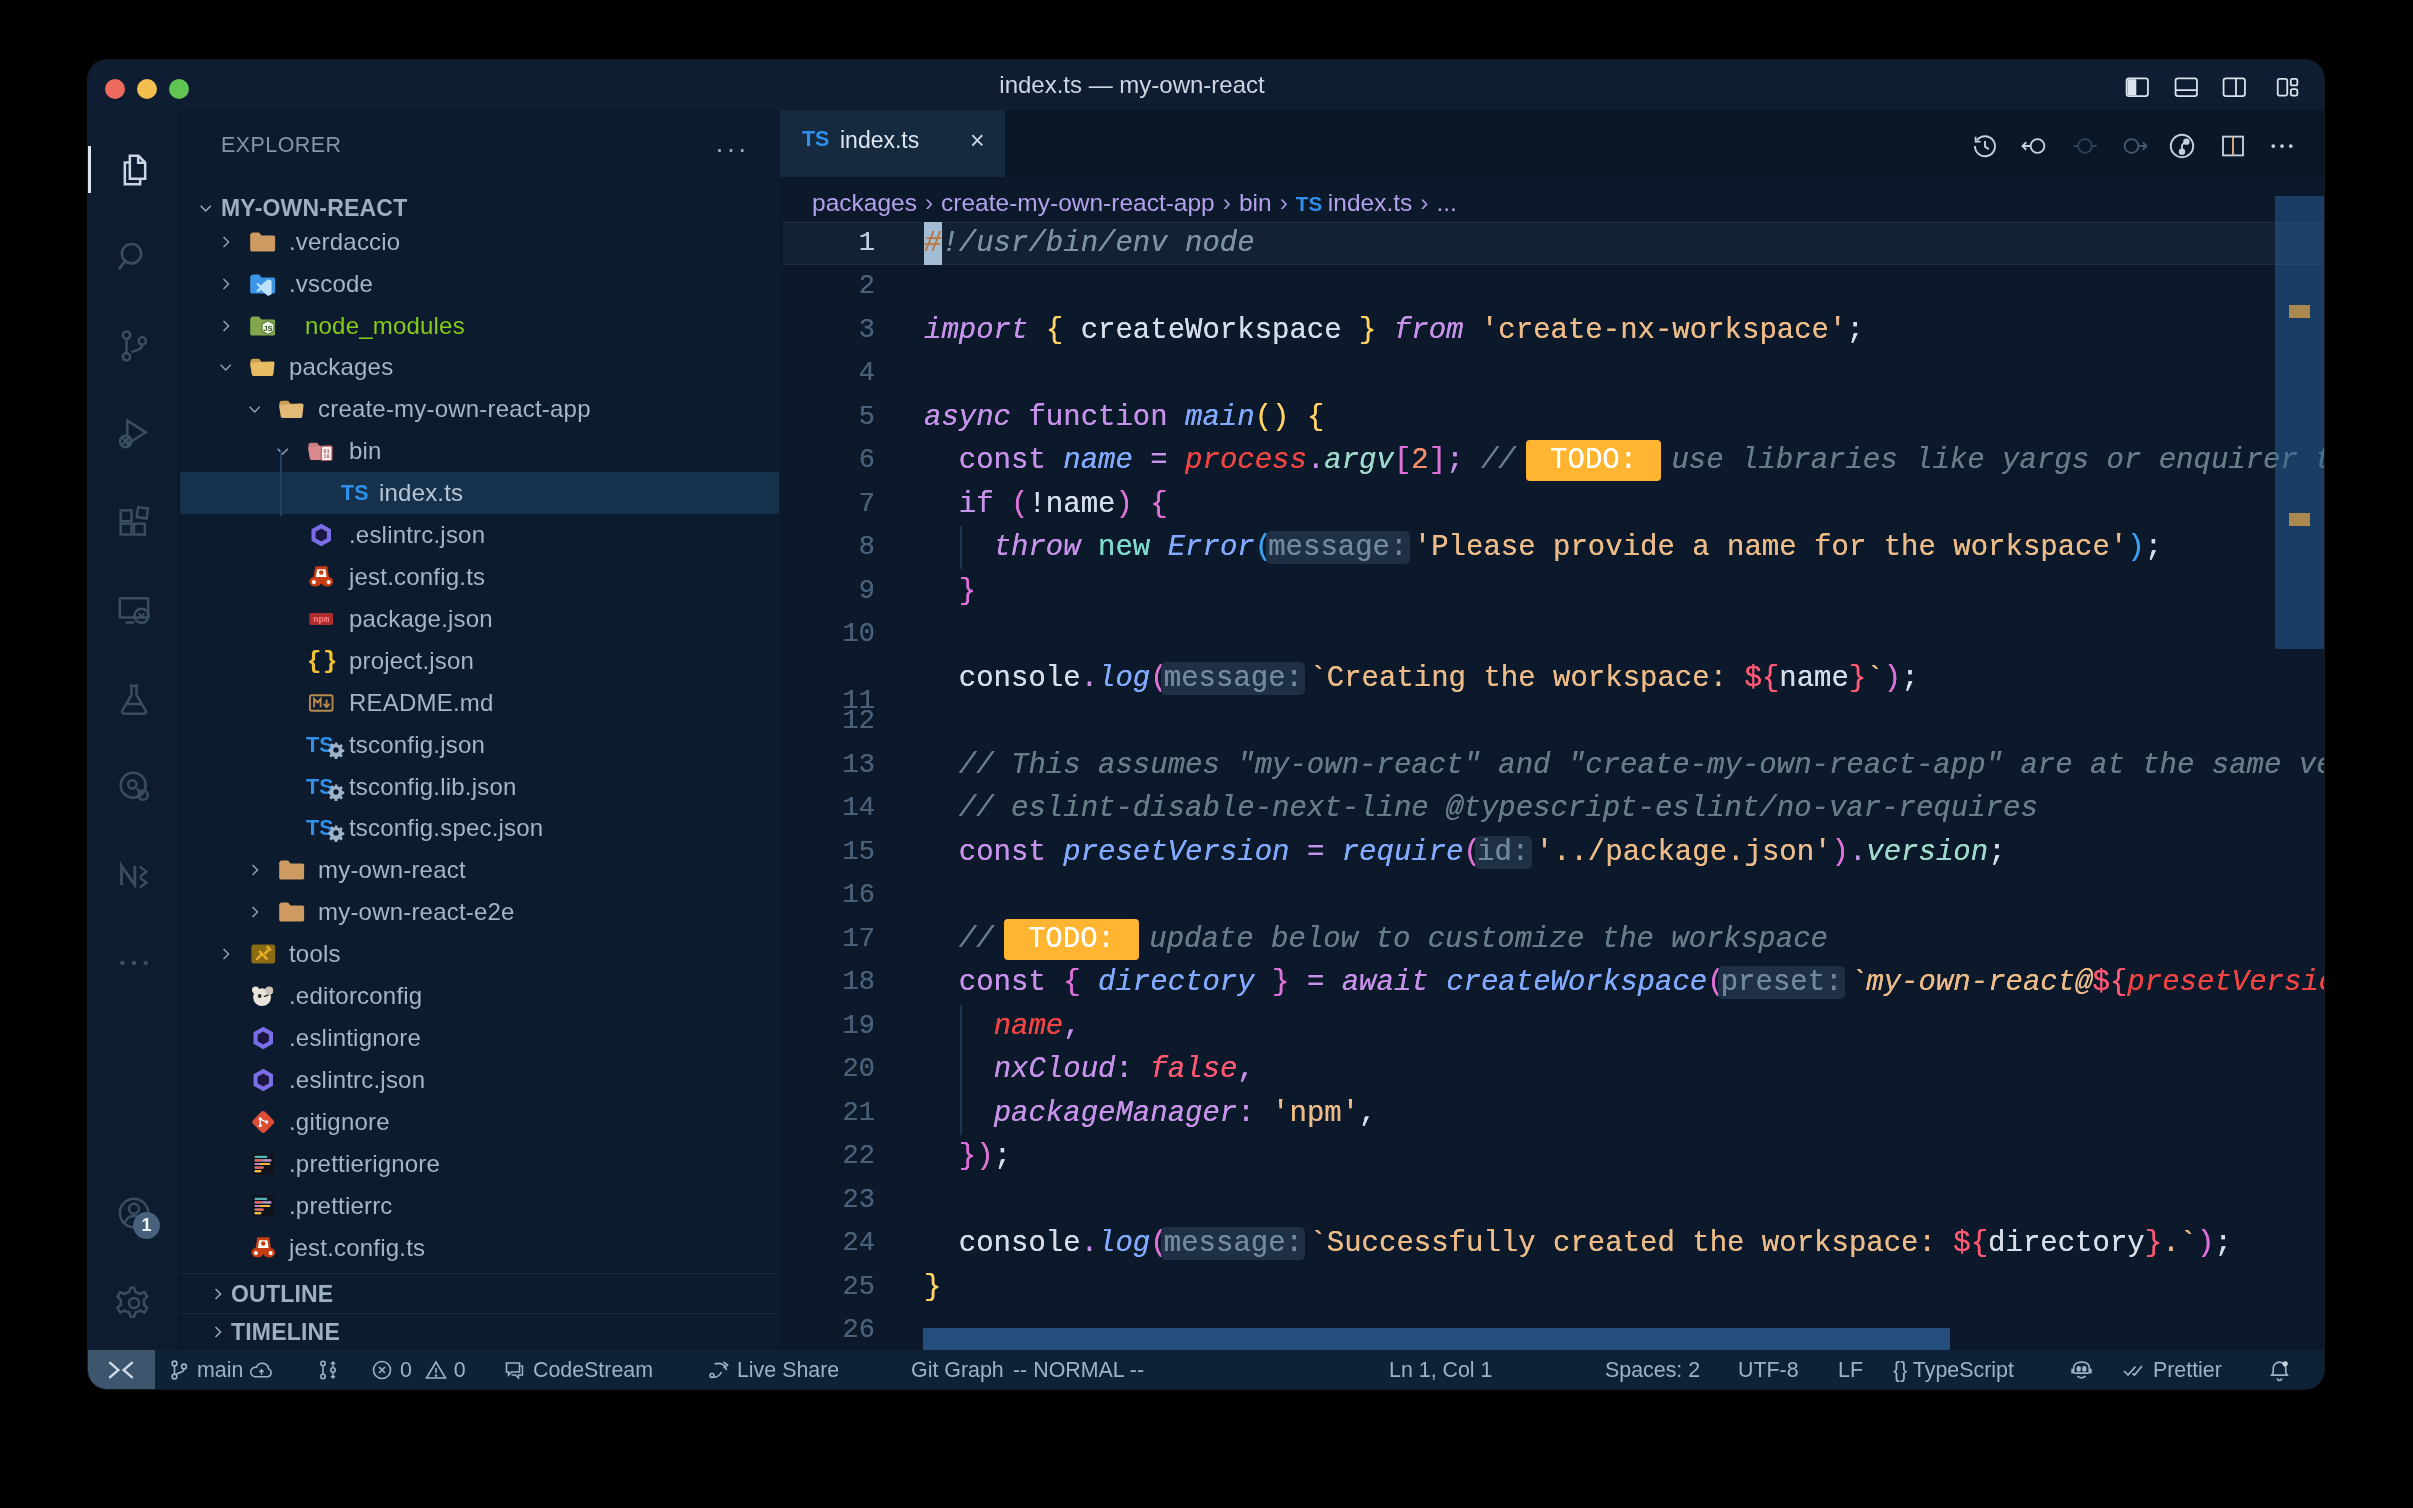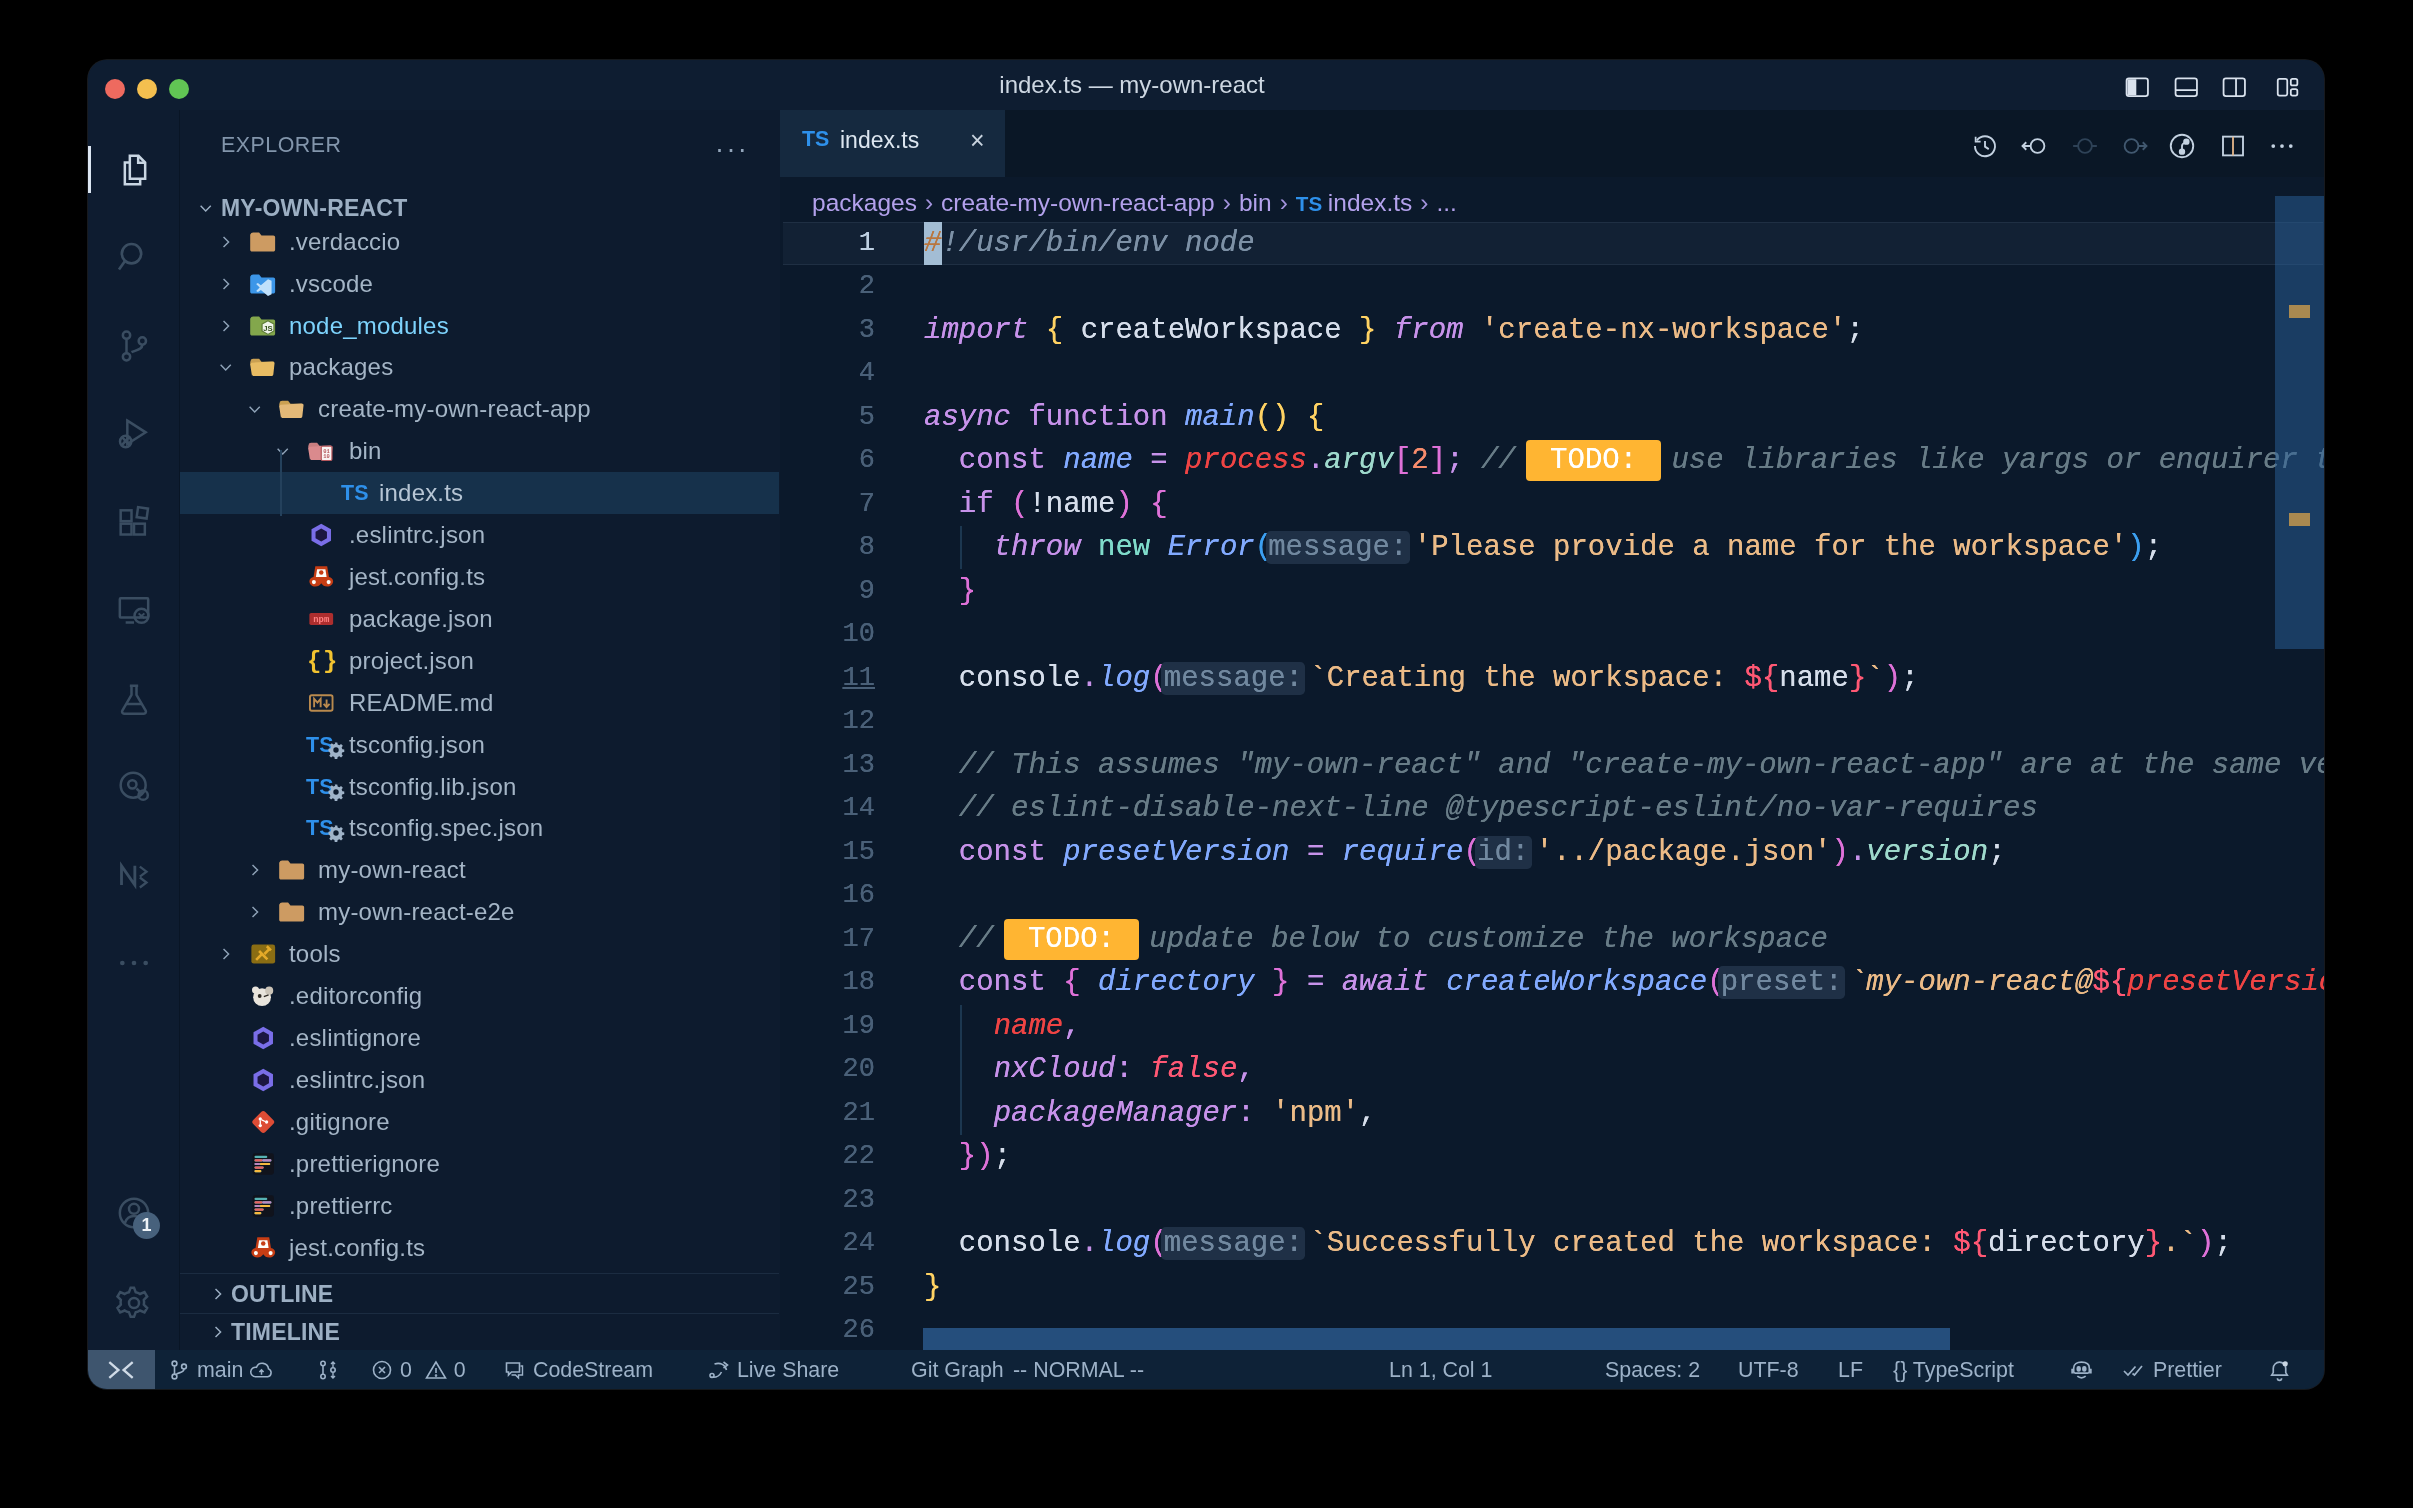--- a/index.html
+++ b/index.html
@@ -20,21 +20,21 @@
   .aicon { position:absolute; left:26px; width:40px; height:40px; }
   .aicon svg { width:40px; height:40px; display:block; }
   #actbar .ind { position:absolute; left:0; top:36px; width:3.2px; height:47px; background:#dce6f2; }
   
   #sidebar { position:absolute; left:91px; top:50px; width:601px; height:1240px; background:#0d1b2e; border-left:1.6px solid #091525; }
   #sbhead { position:absolute; left:0; top:0; width:599px; height:70px; }
   #sbhead .t { position:absolute; left:41px; top:23px; font-size:21.4px; color:#8295ab; letter-spacing:0.5px; }
   #sbhead .dots { position:absolute; left:535px; top:24px; color:#93a6bb; font-size:27px; letter-spacing:2.4px; }
   .srow { position:absolute; left:0; width:599px; height:42px; }
   .srow .lbl { position:absolute; top:50%; transform:translateY(-50%); font-size:24px; color:#a4b5c6; white-space:nowrap; letter-spacing:0.2px; }
-  .srow .dim { color:#7dd3fc; }
+  .srow .dim { color:#84cc16;margin-left:16px; }
   .srow .chev { position:absolute; top:50%; transform:translateY(-50%); width:17.4px; height:17.4px; }
   .srow .icon { position:absolute; top:50%; transform:translateY(-50%); width:28.5px; height:28.5px; }
   .sel { background:#16314b; }
   .sechead { font-weight:bold; color:#9cafc3; }
   
   #editor { position:absolute; left:692px; top:50px; width:1544px; height:1240px; background:#0b192b; }
   #tabstrip { position:absolute; left:0; top:0; width:1544px; height:67px; background:#0a1726; }
   #tab { position:absolute; left:0; top:0; width:225px; height:67px; background:#15293f; }
   #tab .ts { position:absolute; left:22px; top:17.4px; font-size:21.4px; font-weight:bold; color:#2e90ea; }
   #tab .name { position:absolute; left:60px; top:17.4px; font-size:23px; color:#dde6f0; }
@@ -486,21 +486,21 @@
       <div class="lnum" style="top:0; color:#bed0e2;">1</div>
       <div class="lnum" style="top:43px;">2</div>
       <div class="lnum" style="top:87px;">3</div>
       <div class="lnum" style="top:130px;">4</div>
       <div class="lnum" style="top:174px;">5</div>
       <div class="lnum" style="top:217px;">6</div>
       <div class="lnum" style="top:261px;">7</div>
       <div class="lnum" style="top:304px;">8</div>
       <div class="lnum" style="top:348px;">9</div>
       <div class="lnum" style="top:391px;">10</div>
-      <div class="lnum" style="top:435px;text-decoration:underline;">11</div>
+      <div class="lnum" style="top:458px;">11</div>
       <div class="lnum" style="top:478px;">12</div>
       <div class="lnum" style="top:522px;">13</div>
       <div class="lnum" style="top:565px;">14</div>
       <div class="lnum" style="top:609px;">15</div>
       <div class="lnum" style="top:652px;">16</div>
       <div class="lnum" style="top:696px;">17</div>
       <div class="lnum" style="top:739px;">18</div>
       <div class="lnum" style="top:783px;">19</div>
       <div class="lnum" style="top:826px;">20</div>
       <div class="lnum" style="top:870px;">21</div>

